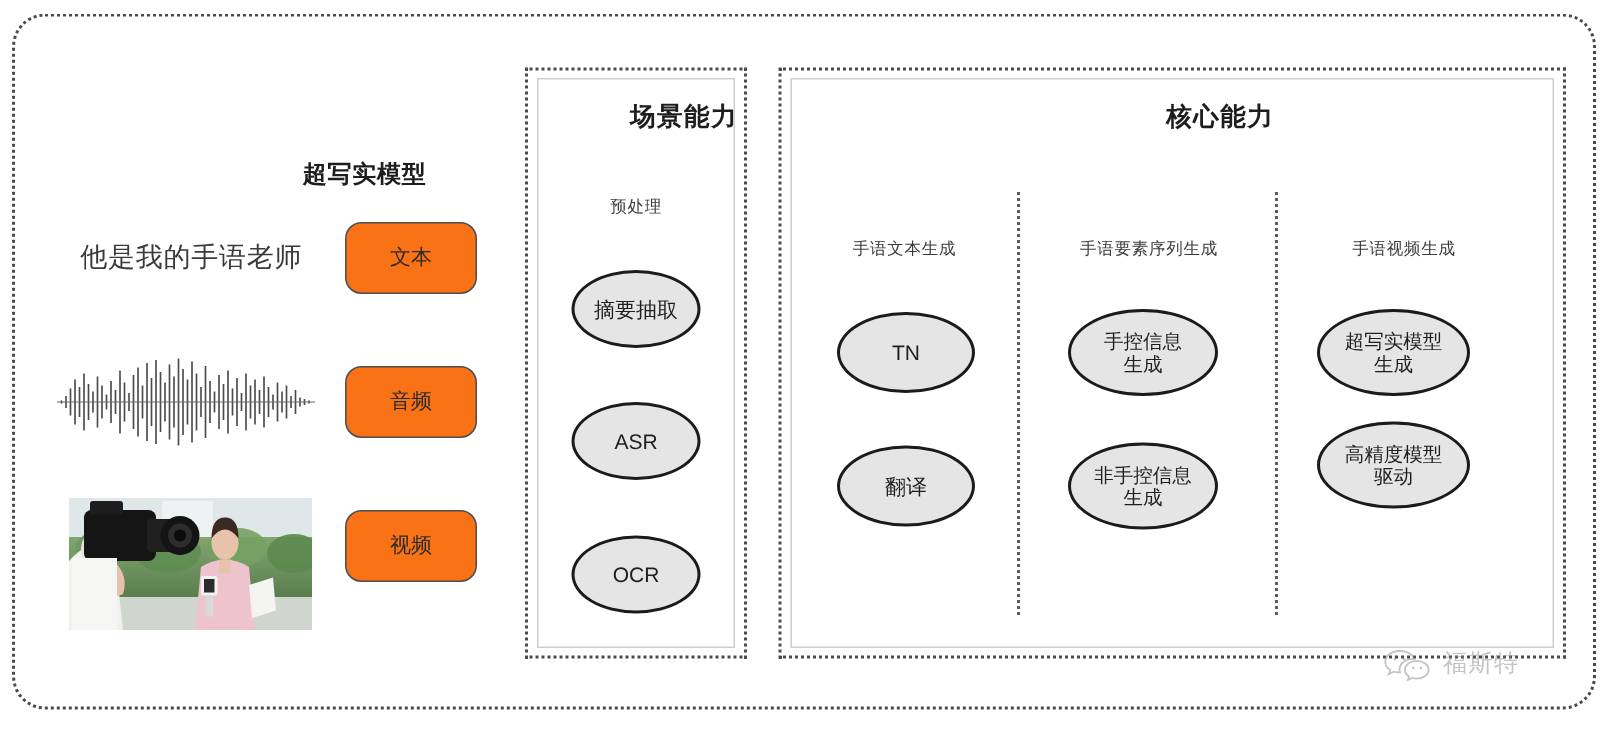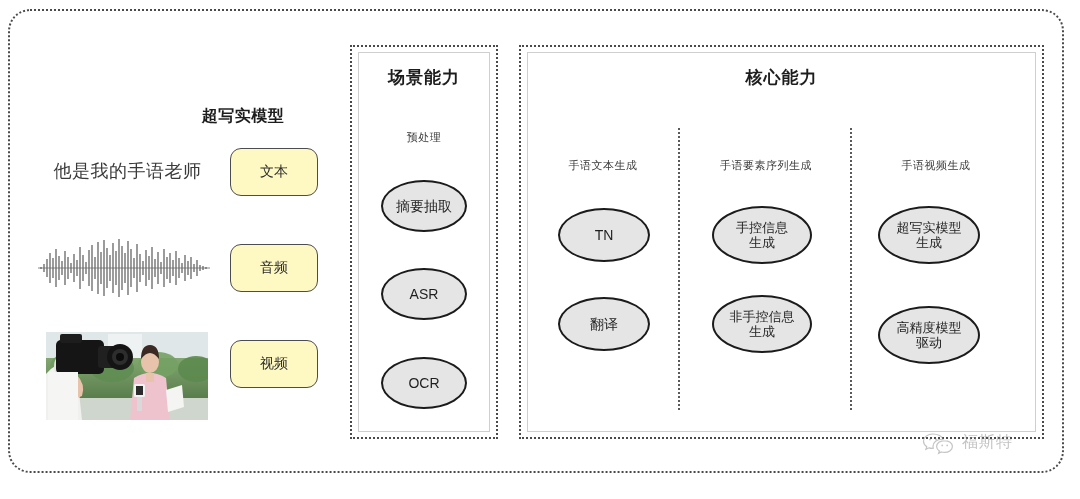--- a/index.html
+++ b/index.html
@@ -63,21 +63,21 @@
     width: 88px;
     height: 48px;
     border: 1.6px solid #4d4d4d;
     border-radius: 11px;
     box-sizing: border-box;
     display: flex;
     align-items: center;
     justify-content: center;
     font-size: 14px;
     color: #2b2b2b;
-    background: #fef9c3;
+    background: #f97316;
   }
   #modality-text  { top: 108px; }
   #modality-audio { top: 204px; }
   #modality-video { top: 300px; }
 
   
   #waveform-wrap {
     position: absolute;
     left: 8px;
     top: 197px;
@@ -115,20 +115,21 @@
   #core-dotted  { left: 519px; top: 45px; width: 525px; height: 394px; }
   #core-solid   { left: 527px; top: 52px; width: 509px; height: 380px; }
 
   .section-title {
     position: absolute;
     text-align: center;
     font-size: 17px;
     font-weight: bold;
     color: #1d1d1d;
     letter-spacing: 1px;
+    padding-left: 32px;
   }
   #scene-title { left: 358px; top: 66px; width: 132px; }
   #core-title  { left: 527px; top: 66px; width: 509px; }
 
   .group-label {
     position: absolute;
     text-align: center;
     font-size: 11px;
     color: #3a3a3a;
     letter-spacing: .5px;
@@ -172,21 +173,21 @@
   #scene-node-2 { left: 381px; top: 357px; width: 86px; height: 52px; }
 
   
   #core-0-node-0 { left: 558px; top: 208px; width: 92px; height: 54px; }
   #core-0-node-1 { left: 558px; top: 297px; width: 92px; height: 54px; }
   
   #core-1-node-0 { left: 712px; top: 206px; width: 100px; height: 58px; }
   #core-1-node-1 { left: 712px; top: 295px; width: 100px; height: 58px; }
   
   #core-2-node-0 { left: 878px; top: 206px; width: 102px; height: 58px; }
-  #core-2-node-1 { left: 878px; top: 306px; width: 102px; height: 58px; }
+  #core-2-node-1 { left: 878px; top: 281px; width: 102px; height: 58px; }
 
   
   #watermark {
     position: absolute;
     left: 922px;
     top: 432px;
     display: flex;
     align-items: flex-start;
     gap: 6px;
     opacity: .5;

